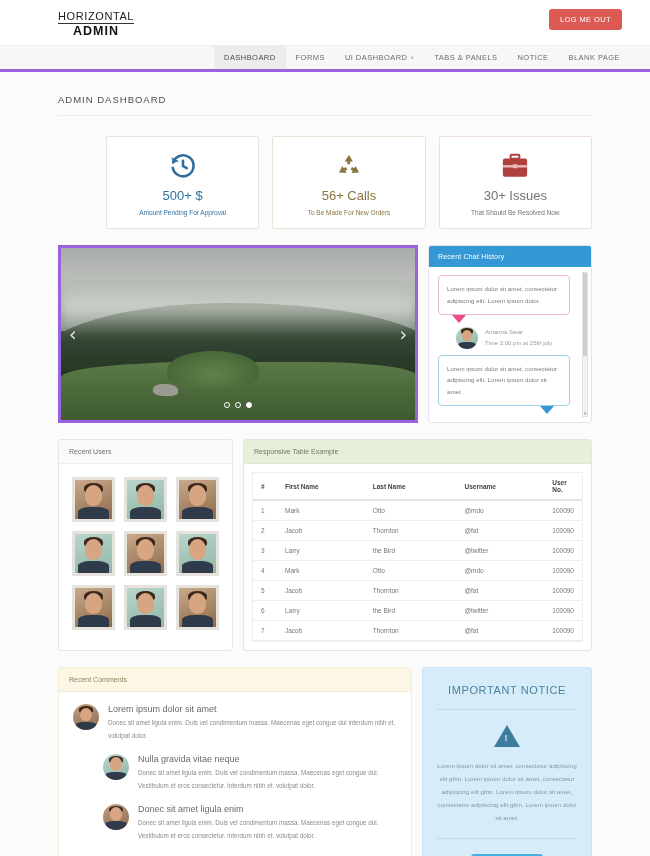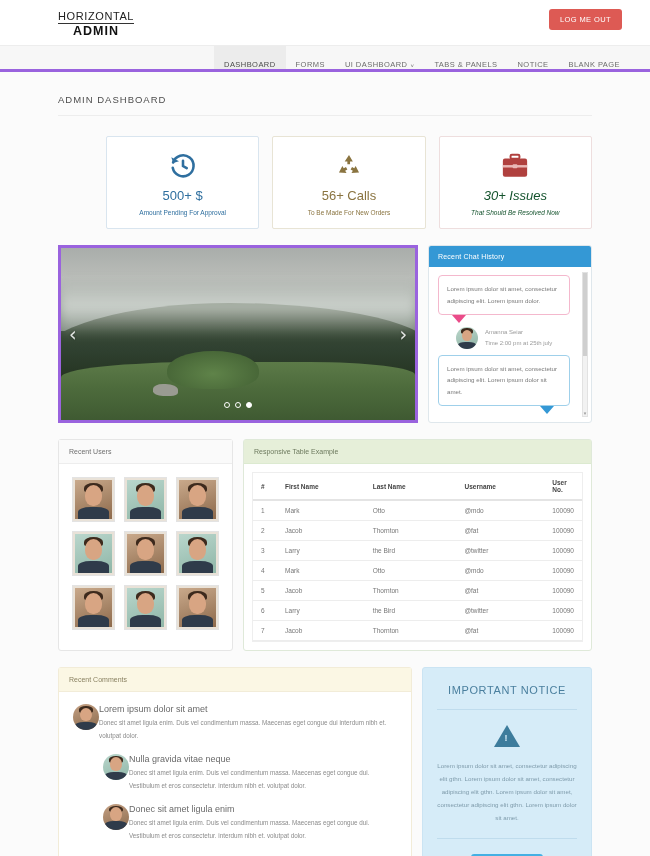--- a/index.html
+++ b/index.html
@@ -32,21 +32,21 @@
   }
 
   .navbar {
     height: 27px; background: #f7f7f7;
     border-top: 1px solid #ededed;
     border-bottom: 3px solid #9a63de;
     display: flex; justify-content: flex-end; align-items: stretch;
     padding-right: 20px;
   }
   .navitem {
-    display: flex; align-items: flex-end; padding: 0 10px;
+    display: flex; align-items: center; padding: 0 10px;
     font-size: 7.5px; letter-spacing: .45px; color: #6b6b6b;
     cursor: pointer; white-space: nowrap;
   }
   .navitem.active { background: #ececec; color: #4a4a4a; }
   .caret { margin-left: 3px; font-size: 6px; }
 
   
   .page { padding: 0 58px; }
   .page-title {
     font-size: 9.5px; letter-spacing: 1px; color: #4d4d4d;
@@ -60,21 +60,21 @@
     border-radius: 2px; text-align: center;
     padding: 14px 6px 12px 6px; min-height: 82px;
     display: flex; flex-direction: column; align-items: center; justify-content: center;
   }
   .stat .ic { height: 30px; display: flex; align-items: center; justify-content: center; }
   .stat .val { font-size: 13px; margin-top: 7px; font-weight: 300; }
   .stat .lbl { font-size: 6.5px; margin-top: 6px; }
   .s-blue   { border-color:#d9e5ef; } .s-blue .val,.s-blue .lbl{color:#2f6f9f;}
   .s-green  { border-color:#e4e4d9; } .s-green .val,.s-green .lbl{color:#3c763d;}
   .s-olive  { border-color:#e8e4d5; } .s-olive .val,.s-olive .lbl{color:#8a7440;}
-  .s-red    { border-color:#eedede; } .s-red .val,.s-red .lbl{color:#14532d;font-style:italic;}
+  .s-red    { border-color:#eedede; } .s-red .val,.s-red .lbl{color:#737373;}
 
   .bars { width: 26px; }
   .bars i { display:block; height:4px; background:#2e7d32; border-radius:1px; margin-bottom:4px; }
   .bars i:last-child { margin-bottom:0; }
 
   
   .row2 { display: flex; gap: 10px; margin-top: 16px; }
   .carousel {
     width: 360px; height: 178px; position: relative;
     border: 3px solid #9a63de; overflow: hidden; background:#3a4a3e;
@@ -185,21 +185,21 @@
   th, td { text-align:left; padding:6px 8px; border-bottom:1px solid #ededed; color:#777; }
   th { font-weight:bold; color:#444; border-bottom:2px solid #e4e4e4; }
   .tpad { padding:8px; }
   .tbl-inner { border:1px solid #eee; }
 
   
   .row4 { display:flex; gap:10px; margin-top:16px; padding-bottom:24px; }
   .comments { flex:1; background:#fff; border:1px solid #f2ecd8; border-radius:3px; }
   .comments .panel-head { background:#fbf7e4; border-bottom:1px solid #f2ecd8; color:#8a8262; }
   .cbody { padding:12px 14px 16px 14px; }
-  .citem { display:flex; margin-bottom:11px; }
+  .citem { display:flex; gap:9px; margin-bottom:11px; }
   .citem.lv2 { margin-left: 30px; }
   .cav { width:26px;height:26px;border-radius:50%;flex:none;overflow:hidden;position:relative;
          background:linear-gradient(160deg,#c4a083,#8a6a4d); }
   .cav.g { background:linear-gradient(160deg,#b9d6cc,#8fb6a7); }
   .ctitle { font-size:9px; color:#6a6a6a; font-weight:300; margin-bottom:3px; }
   .ctext { font-size:6.3px; line-height:2.05; color:#8b8b8b; }
 
   .notice {
     width:170px; background:#d6ecf8; border:1px solid #cbe4f3; border-radius:3px;
     padding:16px 14px 18px 14px; text-align:center;

